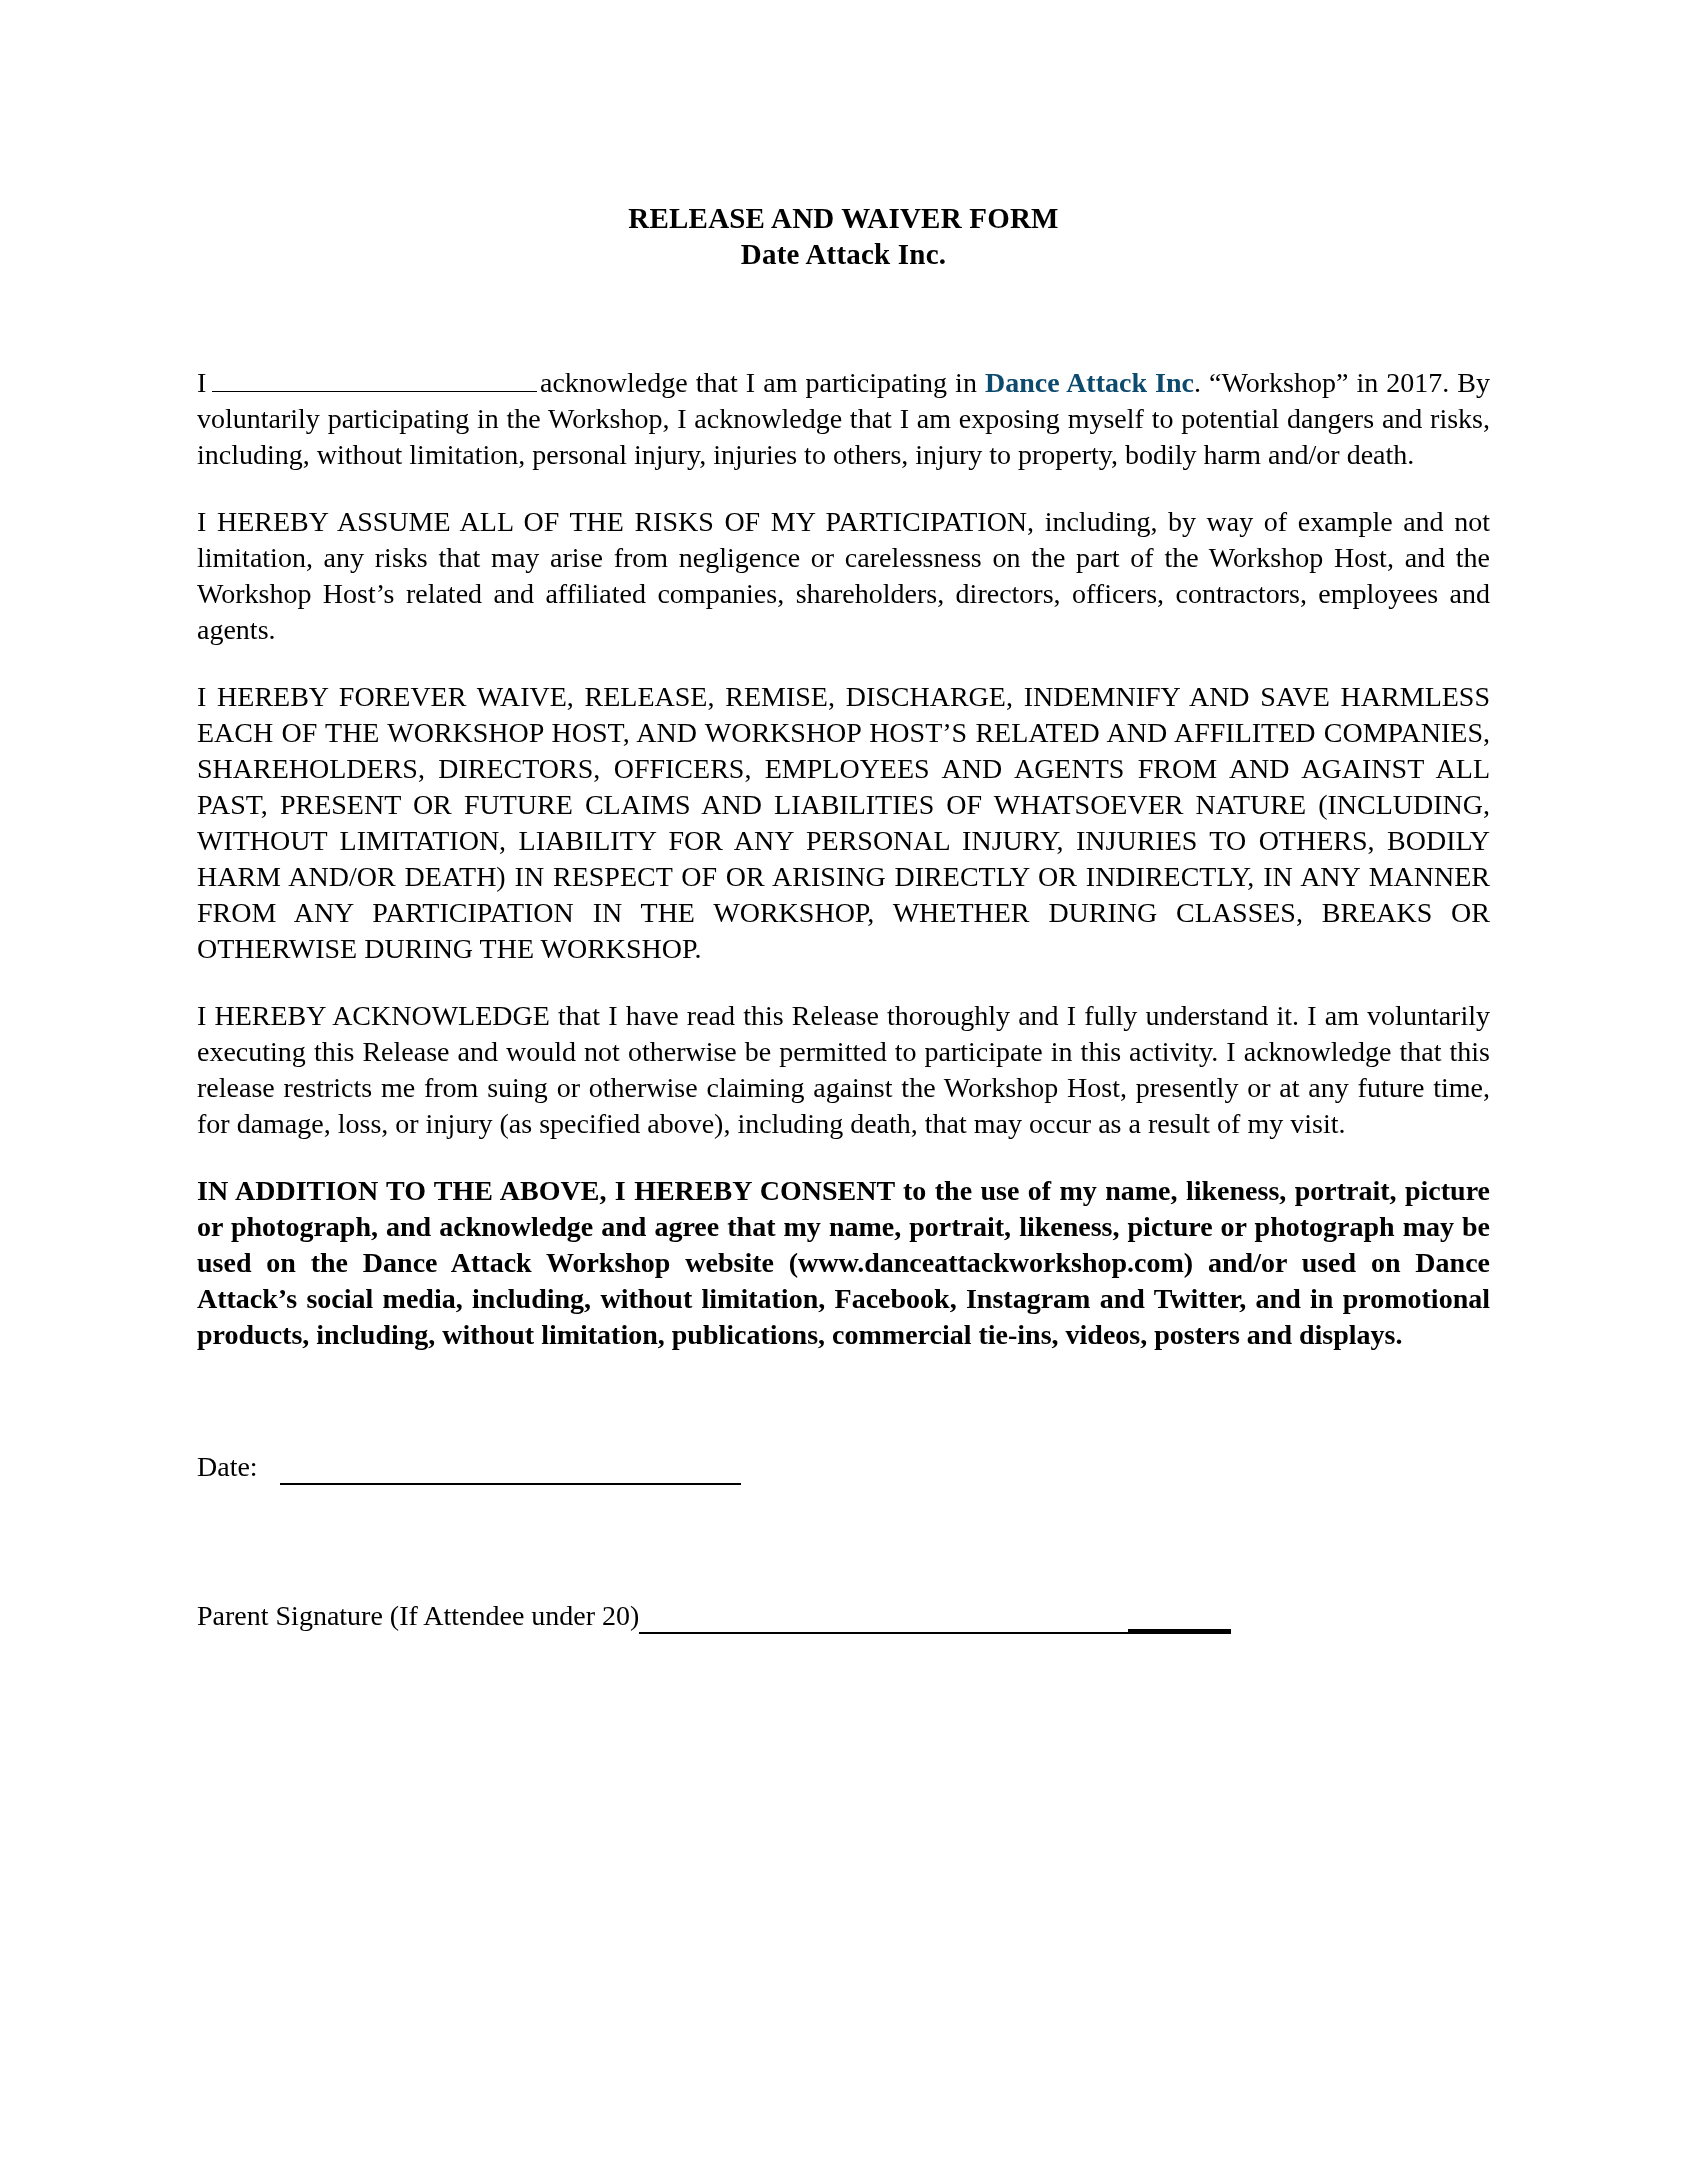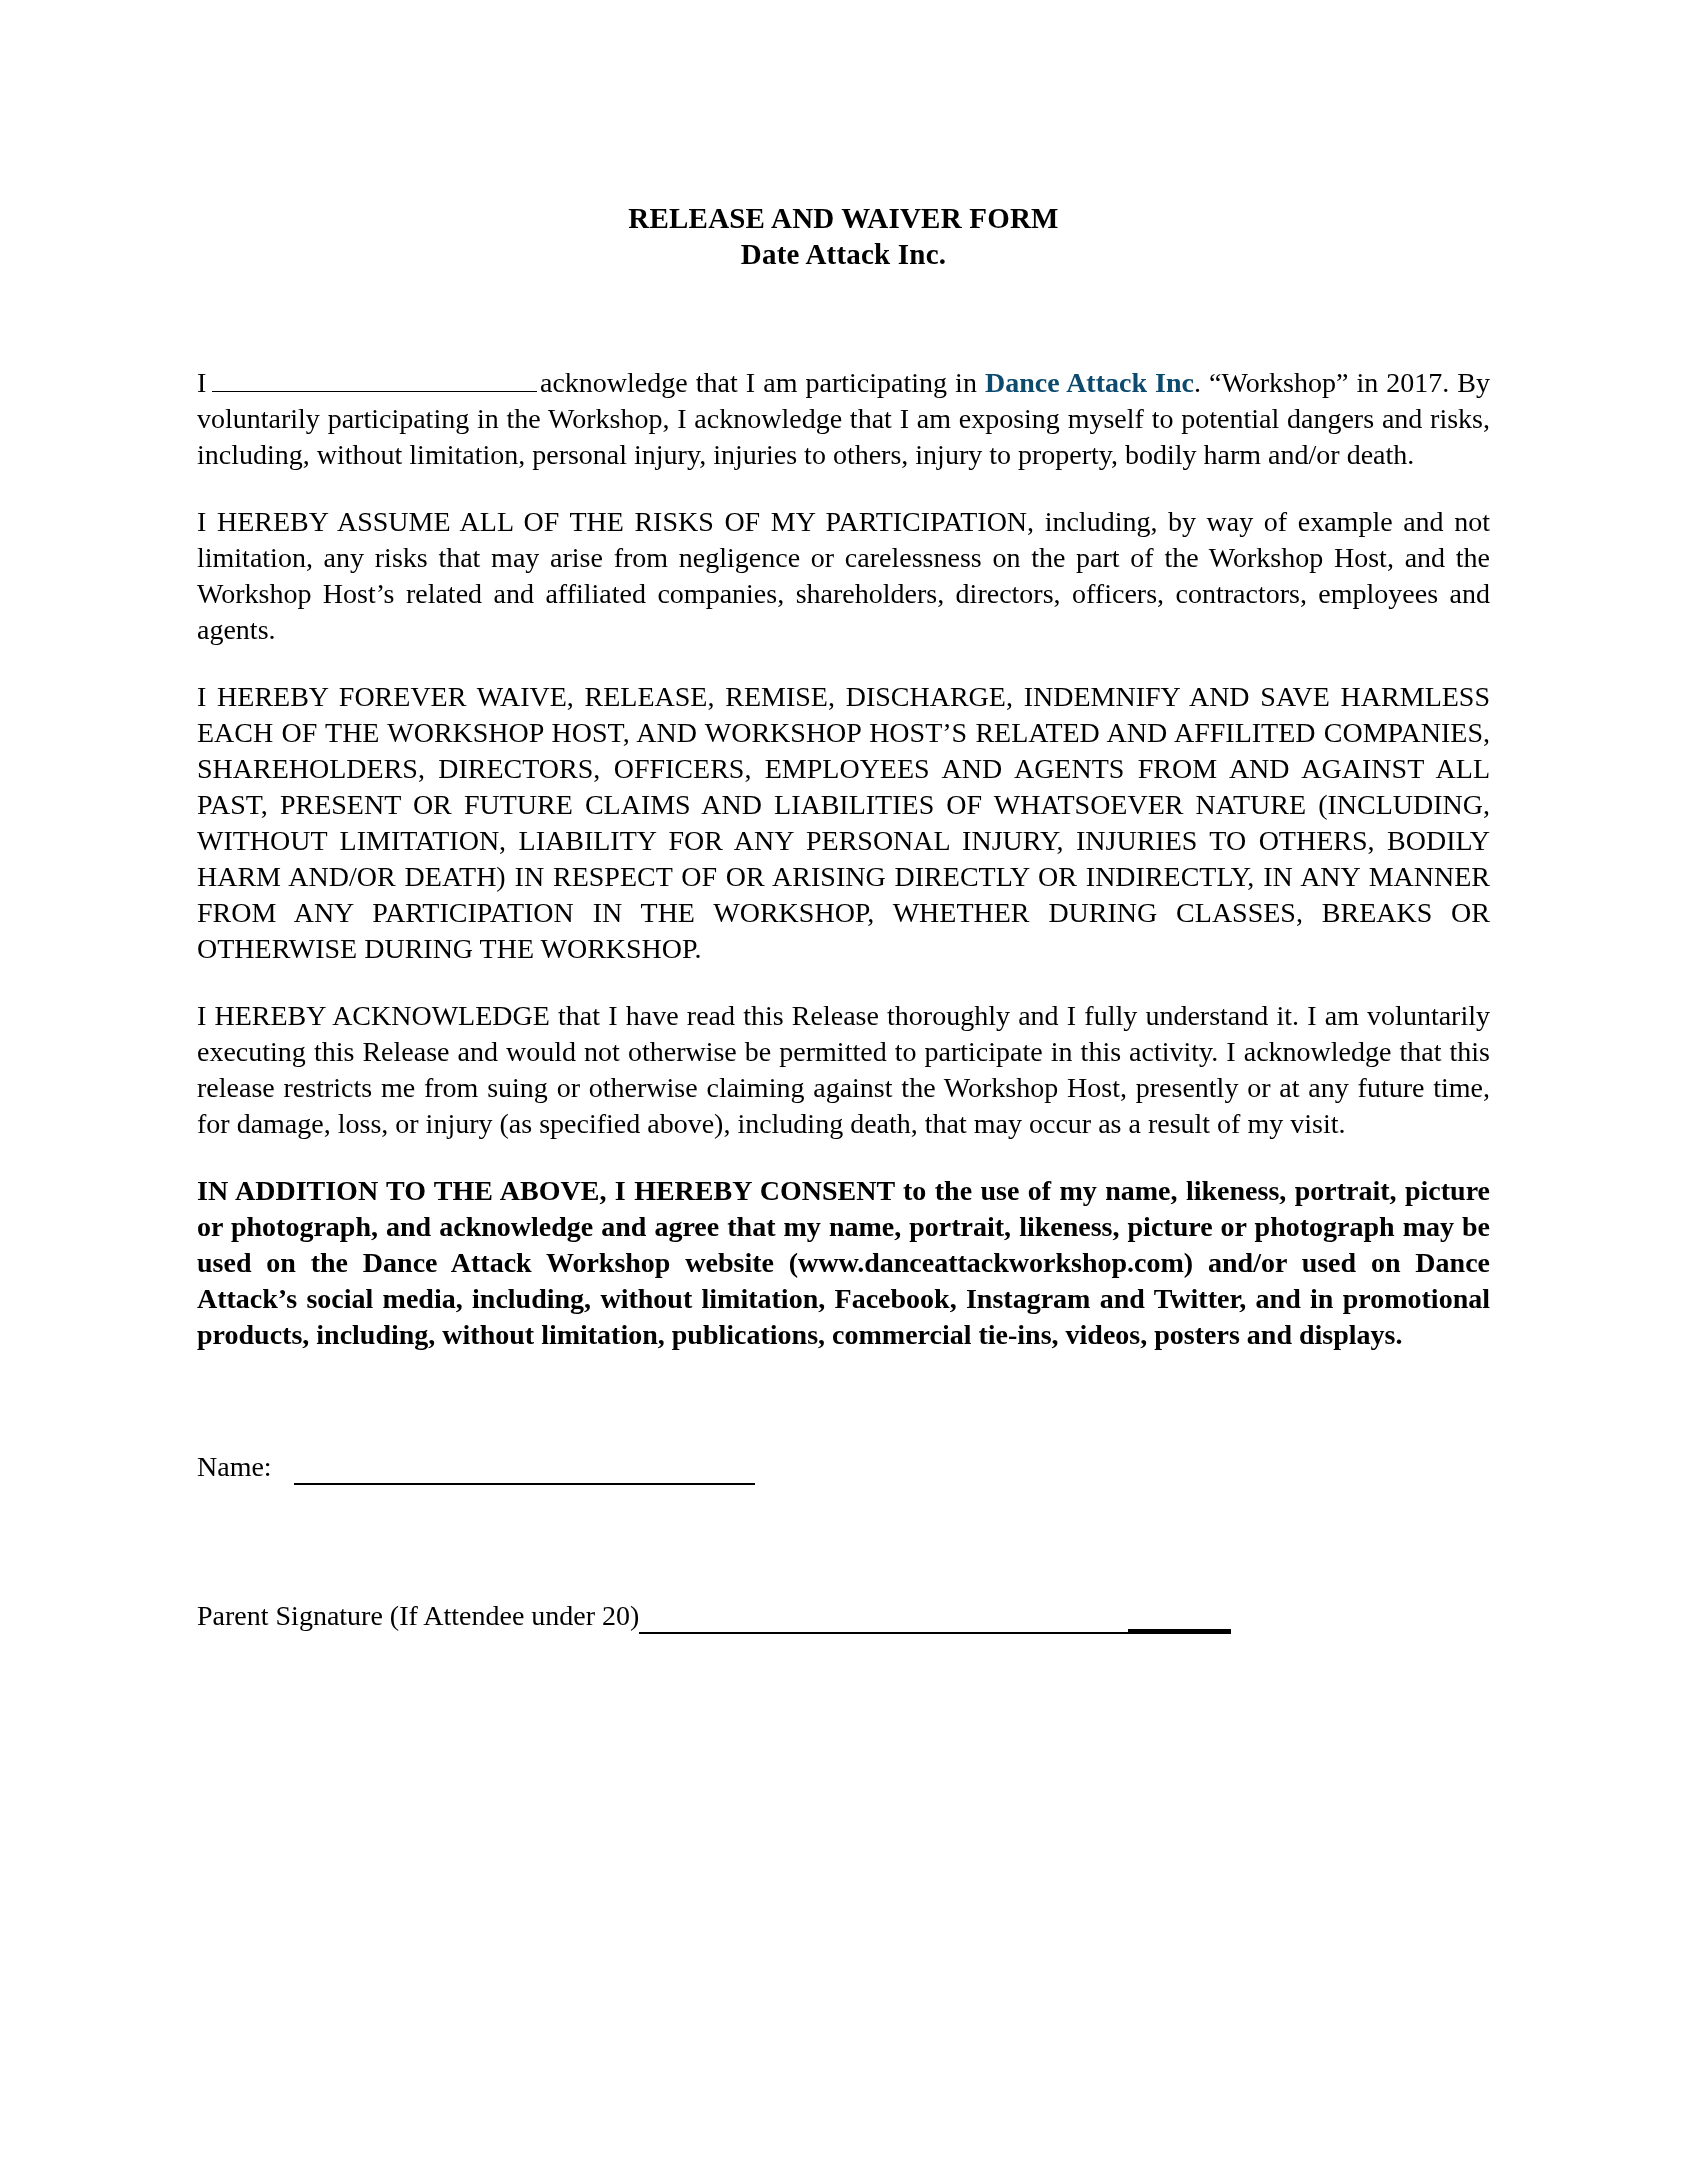--- a/index.html
+++ b/index.html
@@ -120,21 +120,21 @@
       <p class="para">I HEREBY FOREVER WAIVE, RELEASE, REMISE, DISCHARGE, INDEMNIFY AND SAVE HARMLESS EACH OF THE WORKSHOP HOST, AND WORKSHOP HOST’S RELATED AND AFFILITED COMPANIES, SHAREHOLDERS, DIRECTORS, OFFICERS, EMPLOYEES AND AGENTS FROM AND AGAINST ALL PAST, PRESENT OR FUTURE CLAIMS AND LIABILITIES OF WHATSOEVER NATURE (INCLUDING, WITHOUT LIMITATION, LIABILITY FOR ANY PERSONAL INJURY, INJURIES TO OTHERS, BODILY HARM AND/OR DEATH) IN RESPECT OF OR ARISING DIRECTLY OR INDIRECTLY, IN ANY MANNER FROM ANY PARTICIPATION IN THE WORKSHOP, WHETHER DURING CLASSES, BREAKS OR OTHERWISE DURING THE WORKSHOP.</p>
 
       <p class="para">I HEREBY ACKNOWLEDGE that I have read this Release thoroughly and I fully understand it. I am voluntarily executing this Release and would not otherwise be permitted to participate in this activity. I acknowledge that this release restricts me from suing or otherwise claiming against the Workshop Host, presently or at any future time, for damage, loss, or injury (as specified above), including death, that may occur as a result of my visit.</p>
 
       <p class="para">IN ADDITION TO THE ABOVE, I HEREBY CONSENT to the use of my name, likeness, portrait, picture or photograph, and acknowledge and agree that my name, portrait, likeness, picture or photograph may be used on the Dance Attack Workshop website (www.danceattackworkshop.com) and/or used on Dance Attack’s social media, including, without limitation, Facebook, Instagram and Twitter, and in promotional products, including, without limitation, publications, commercial tie-ins, videos, posters and displays.</p>
     </div>
 
     <div class="sig-area">
 
       <div class="sig-row">
-        <span class="sig-label">Name:</span>
+        <span class="sig-label">Date:</span>
         <span class="sig-rule date-rule"></span>
       </div>
 
 
       <div class="sig-row">
         <span class="sig-label">Parent Signature (If Attendee under 20)</span>
         <span class="sig-rule signature-rule"></span>
         <span class="sig-rule signature-tail"></span>
       </div>
 

